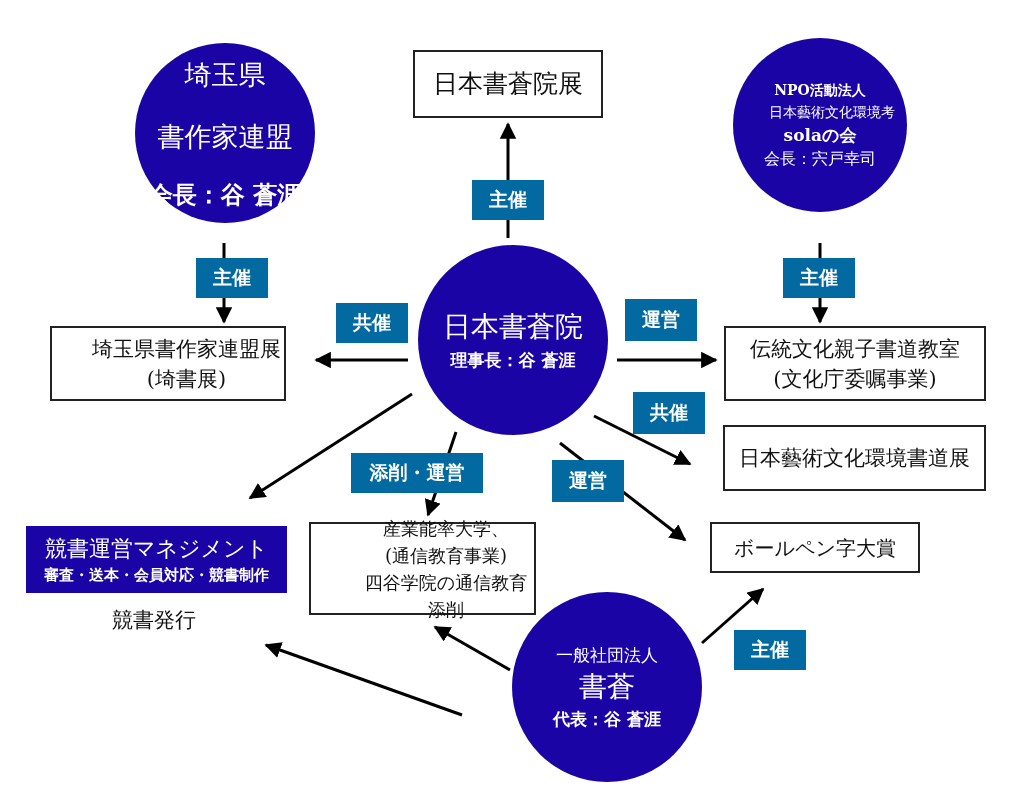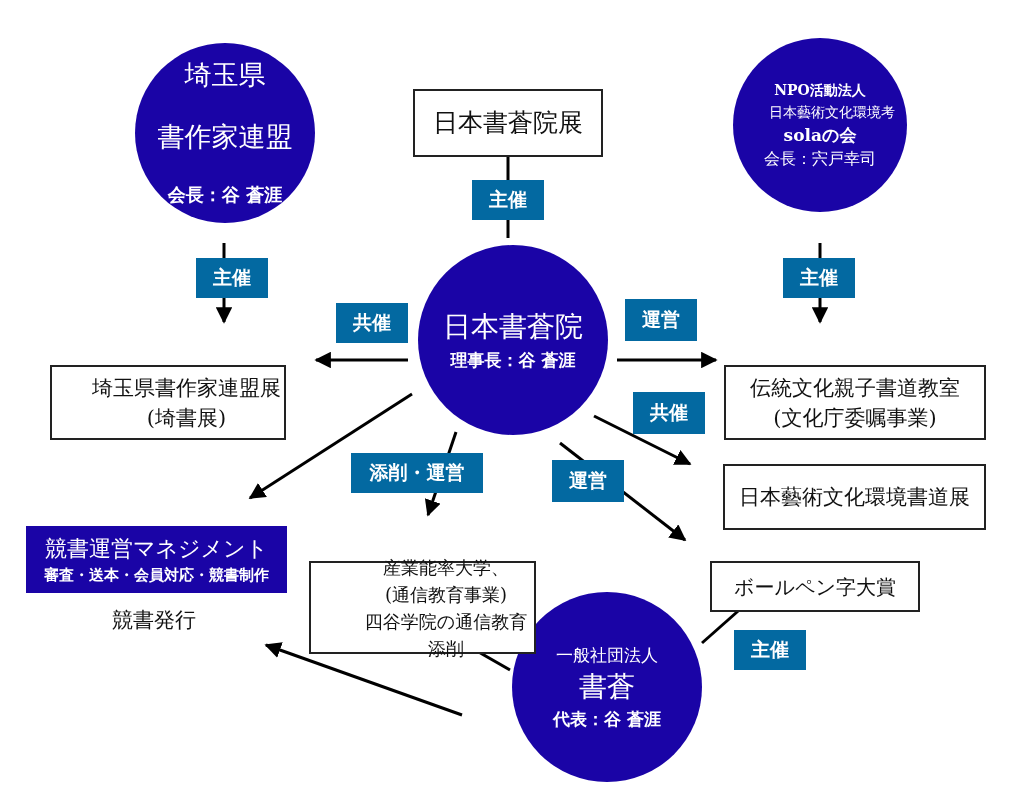--- a/index.html
+++ b/index.html
@@ -5,21 +5,21 @@
   html, body { margin:0; padding:0; background:#ffffff; }
   body { width:1024px; height:789px; position:relative; overflow:hidden;
          font-family:"DejaVu Serif","Liberation Serif",serif; color:#111; }
   #arrows { position:absolute; left:0; top:0; width:1024px; height:789px; }
   .circle { position:absolute; border-radius:50%; background:#1a04a6; color:#fff;
             display:flex; flex-direction:column; align-items:center; justify-content:center;
             text-align:center; }
   .circle span { display:block; white-space:nowrap; }
   .box { position:absolute; border:2px solid #222; background:#fff; box-sizing:border-box;
          display:flex; flex-direction:column; align-items:center; justify-content:center;
-         text-align:center; font-size:21px; line-height:30px;margin-top:39px; }
+         text-align:center; font-size:21px; line-height:30px; }
   .tag { position:absolute; background:#0369a1; color:#fff; font-weight:bold;
          display:flex; align-items:center; justify-content:center; font-size:19px; }
   .plain { position:absolute; font-size:21px; }
 </style>
 </head>
 <body>
 
 <svg id="arrows" viewBox="0 0 1024 789">
   <defs>
     <marker id="ah" viewBox="0 0 10 10" refX="9" refY="5" markerWidth="5.5" markerHeight="5.5" orient="auto-start-reverse">
@@ -38,21 +38,21 @@
     <line x1="456" y1="432" x2="428" y2="515"></line>
     <line x1="510" y1="670" x2="435" y2="627"></line>
     <line x1="462" y1="715" x2="266" y2="645"></line>
     <line x1="702" y1="643" x2="763" y2="589"></line>
   </g>
 </svg>
 
 <div class="circle" style="left:135px; top:43px; width:180px; height:180px;gap:26px;">
   <span style="font-size:27px; line-height:36px;">埼玉県</span>
   <span style="font-size:27px; line-height:36px;">書作家連盟</span>
-  <span style="font-size:18px; line-height:28px; font-weight:bold;">会長：谷 蒼涯</span>
+  <span style="font-size:24px; line-height:28px; font-weight:bold;">会長：谷 蒼涯</span>
 </div>
 
 <div class="circle" style="left:733px; top:38px; width:174px; height:174px;">
   <span style="font-size:14px; line-height:22px; font-weight:bold;">NPO活動法人</span>
   <span style="font-size:14px; line-height:22px;margin-left:24px;">日本藝術文化環境考</span>
   <span style="font-size:17px; line-height:24px; font-weight:bold;">solaの会</span>
   <span style="font-size:16px; line-height:24px;">会長：宍戸幸司</span>
 </div>
 
 <div class="circle" style="left:418px; top:245px; width:190px; height:190px;">

